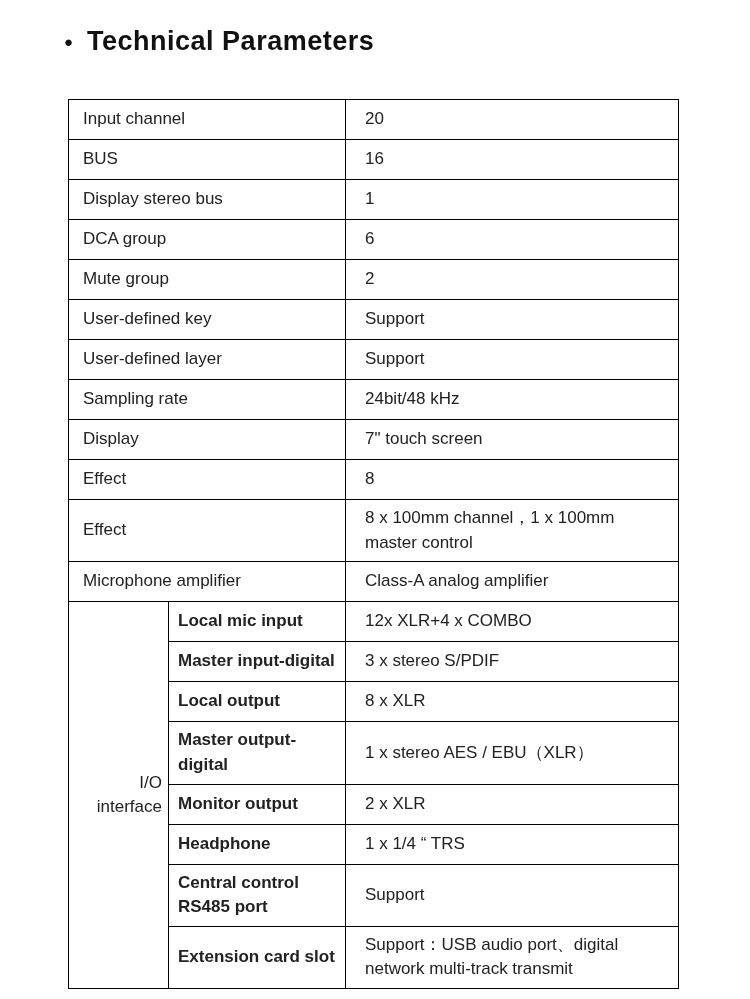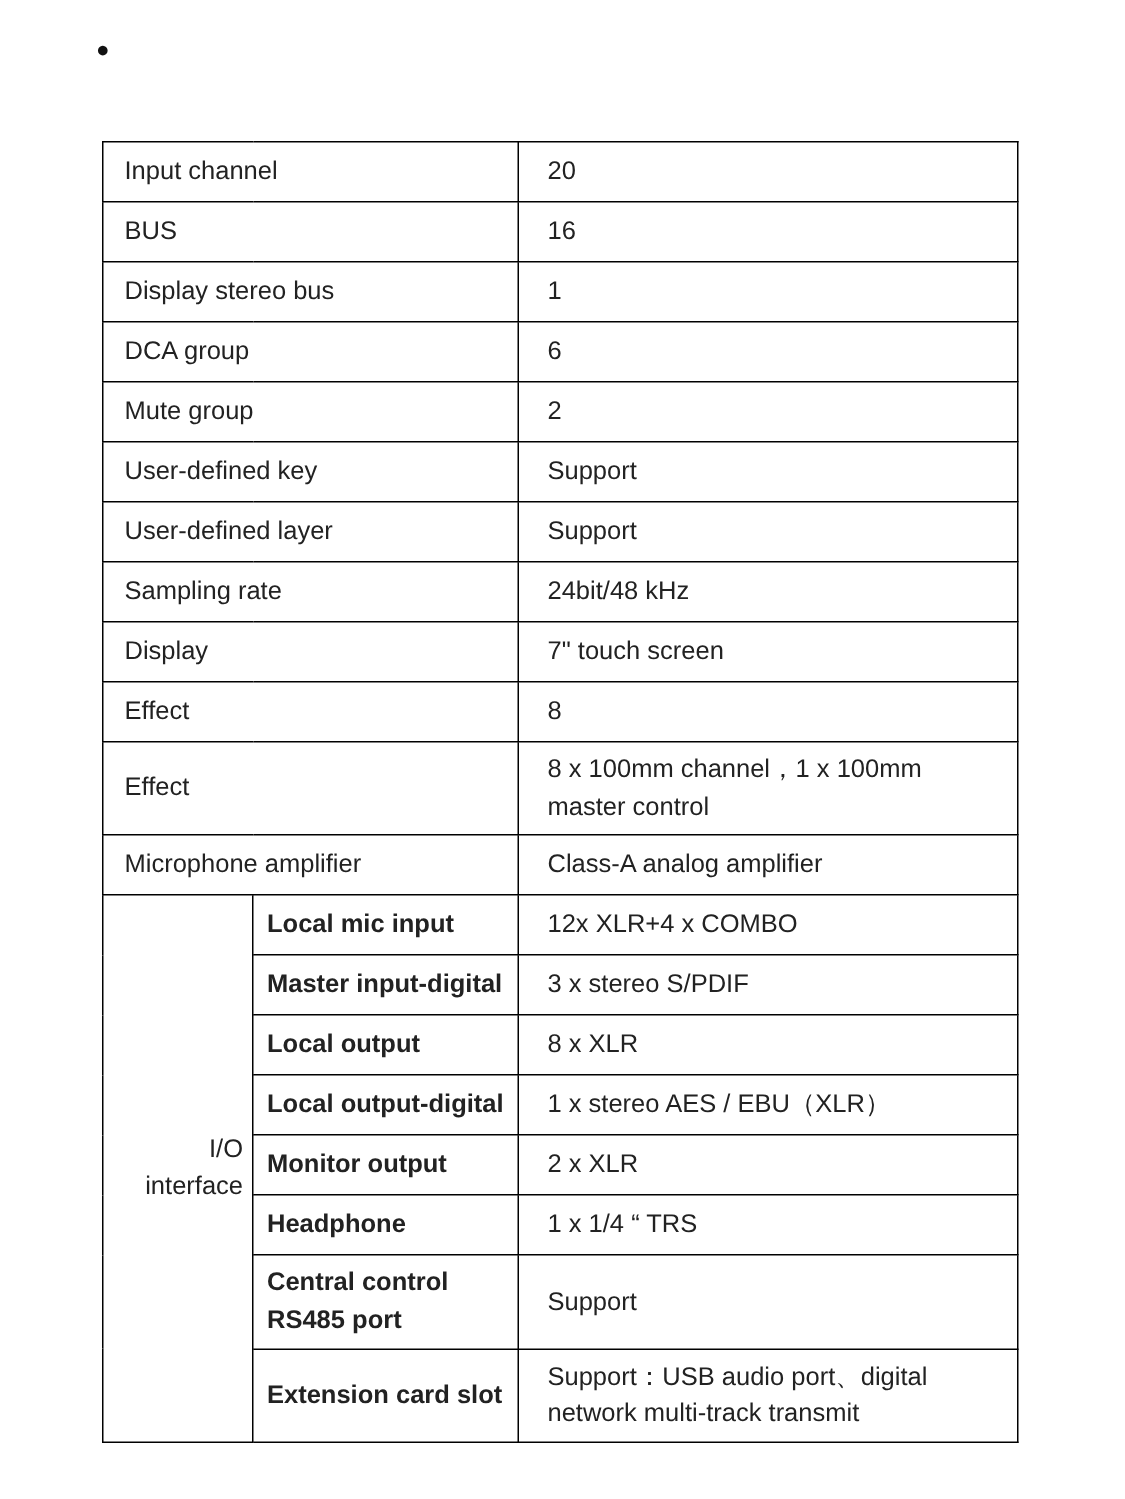--- a/index.html
+++ b/index.html
@@ -25,21 +25,21 @@
   .heading .title {
     font-size: 27px;
     font-weight: 700;
     letter-spacing: 0.5px;
     color: #111111;
   }
   table.params {
     border-collapse: collapse;
     table-layout: fixed;
     width: 610px;
-    margin: 53px 0 0 68px;
+    margin: 42px 0 0 68px;
   }
   col.c-io   { width: 100px; }
   col.c-sub  { width: 177px; }
   col.c-val  { width: 333px; }
   td {
     border: 1px solid #000000;
     font-size: 17px;
     line-height: 1.45;
     vertical-align: middle;
     color: #222222;
@@ -50,20 +50,21 @@
   td.io-cell { text-align: right; padding: 6px 6px; }
   tr.tall td  { height: 62px; }
   tr.mid td   { height: 49px; }
   tr.xtall td { height: 61px; }
 </style>
 </head>
 <body>
 
 <div class="heading">
   <span class="bullet">●</span>
+  <span class="title">Technical Parameters</span>
 </div>
 
 <table class="params">
   <colgroup>
     <col class="c-io">
       <col class="c-sub">
       <col class="c-val">
   </colgroup>
   <tbody>
     <tr>
@@ -122,21 +123,21 @@
     </tr>
     <tr>
       <td class="sub-lbl">Master input-digital</td>
       <td class="val">3 x stereo S/PDIF</td>
     </tr>
     <tr>
       <td class="sub-lbl">Local output</td>
       <td class="val">8 x XLR</td>
     </tr>
     <tr>
-      <td class="sub-lbl">Local output-digital</td>
+      <td class="sub-lbl">Master output-digital</td>
       <td class="val">1 x stereo AES / EBU（XLR）</td>
     </tr>
     <tr>
       <td class="sub-lbl">Monitor output</td>
       <td class="val">2 x XLR</td>
     </tr>
     <tr>
       <td class="sub-lbl">Headphone</td>
       <td class="val">1 x 1/4 “ TRS</td>
     </tr>

